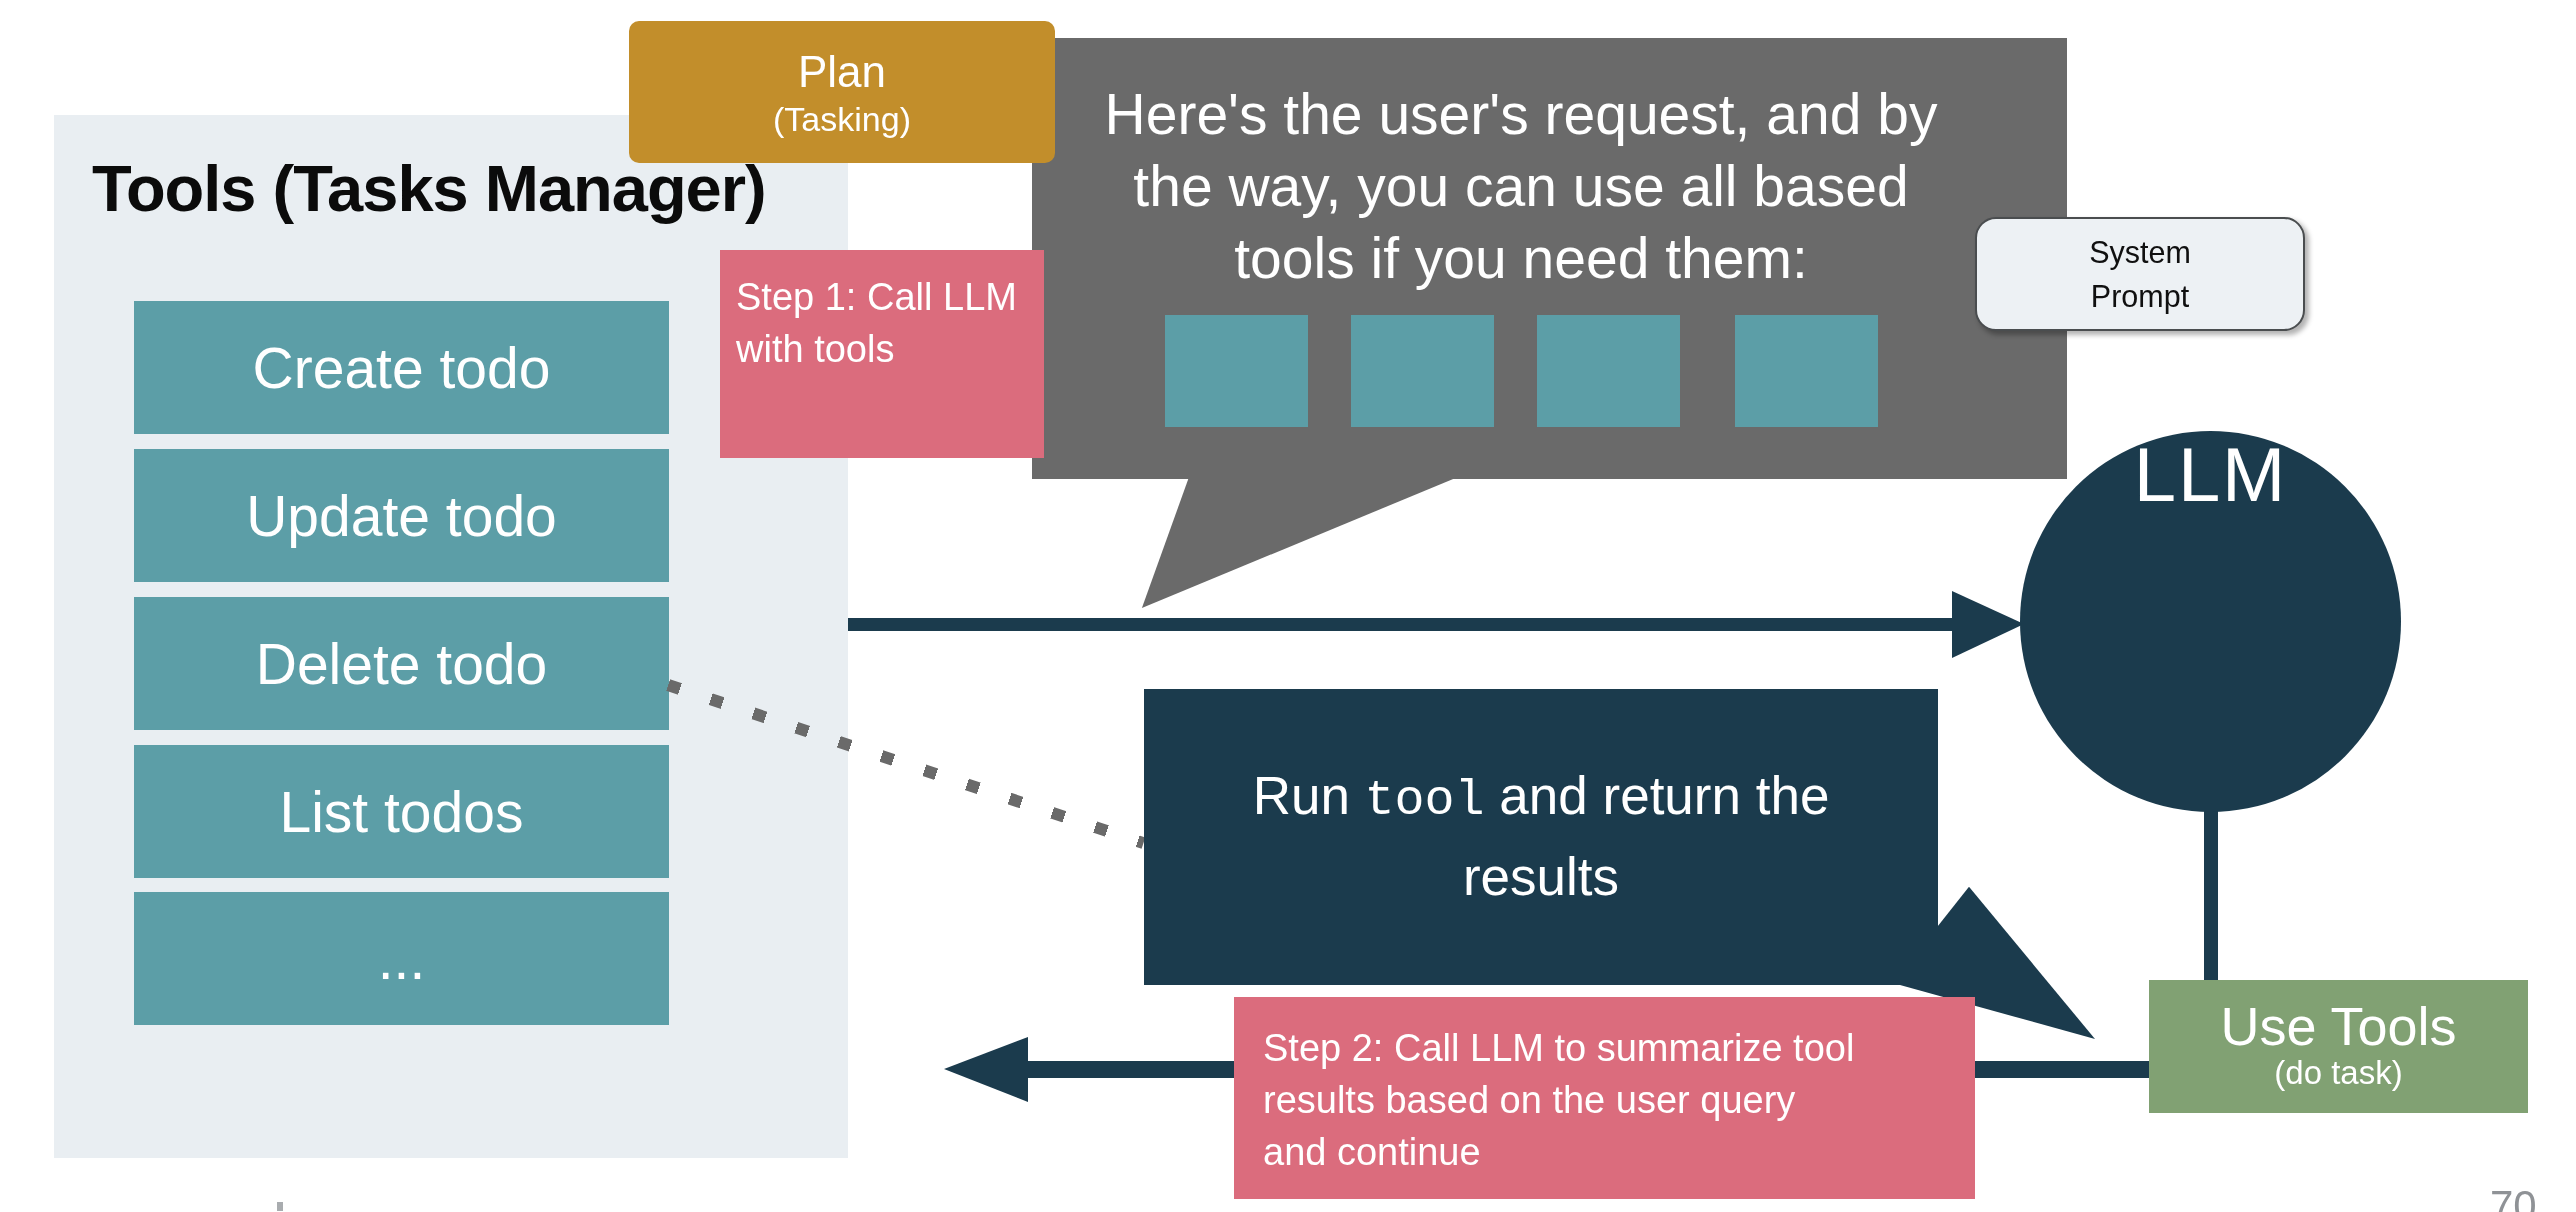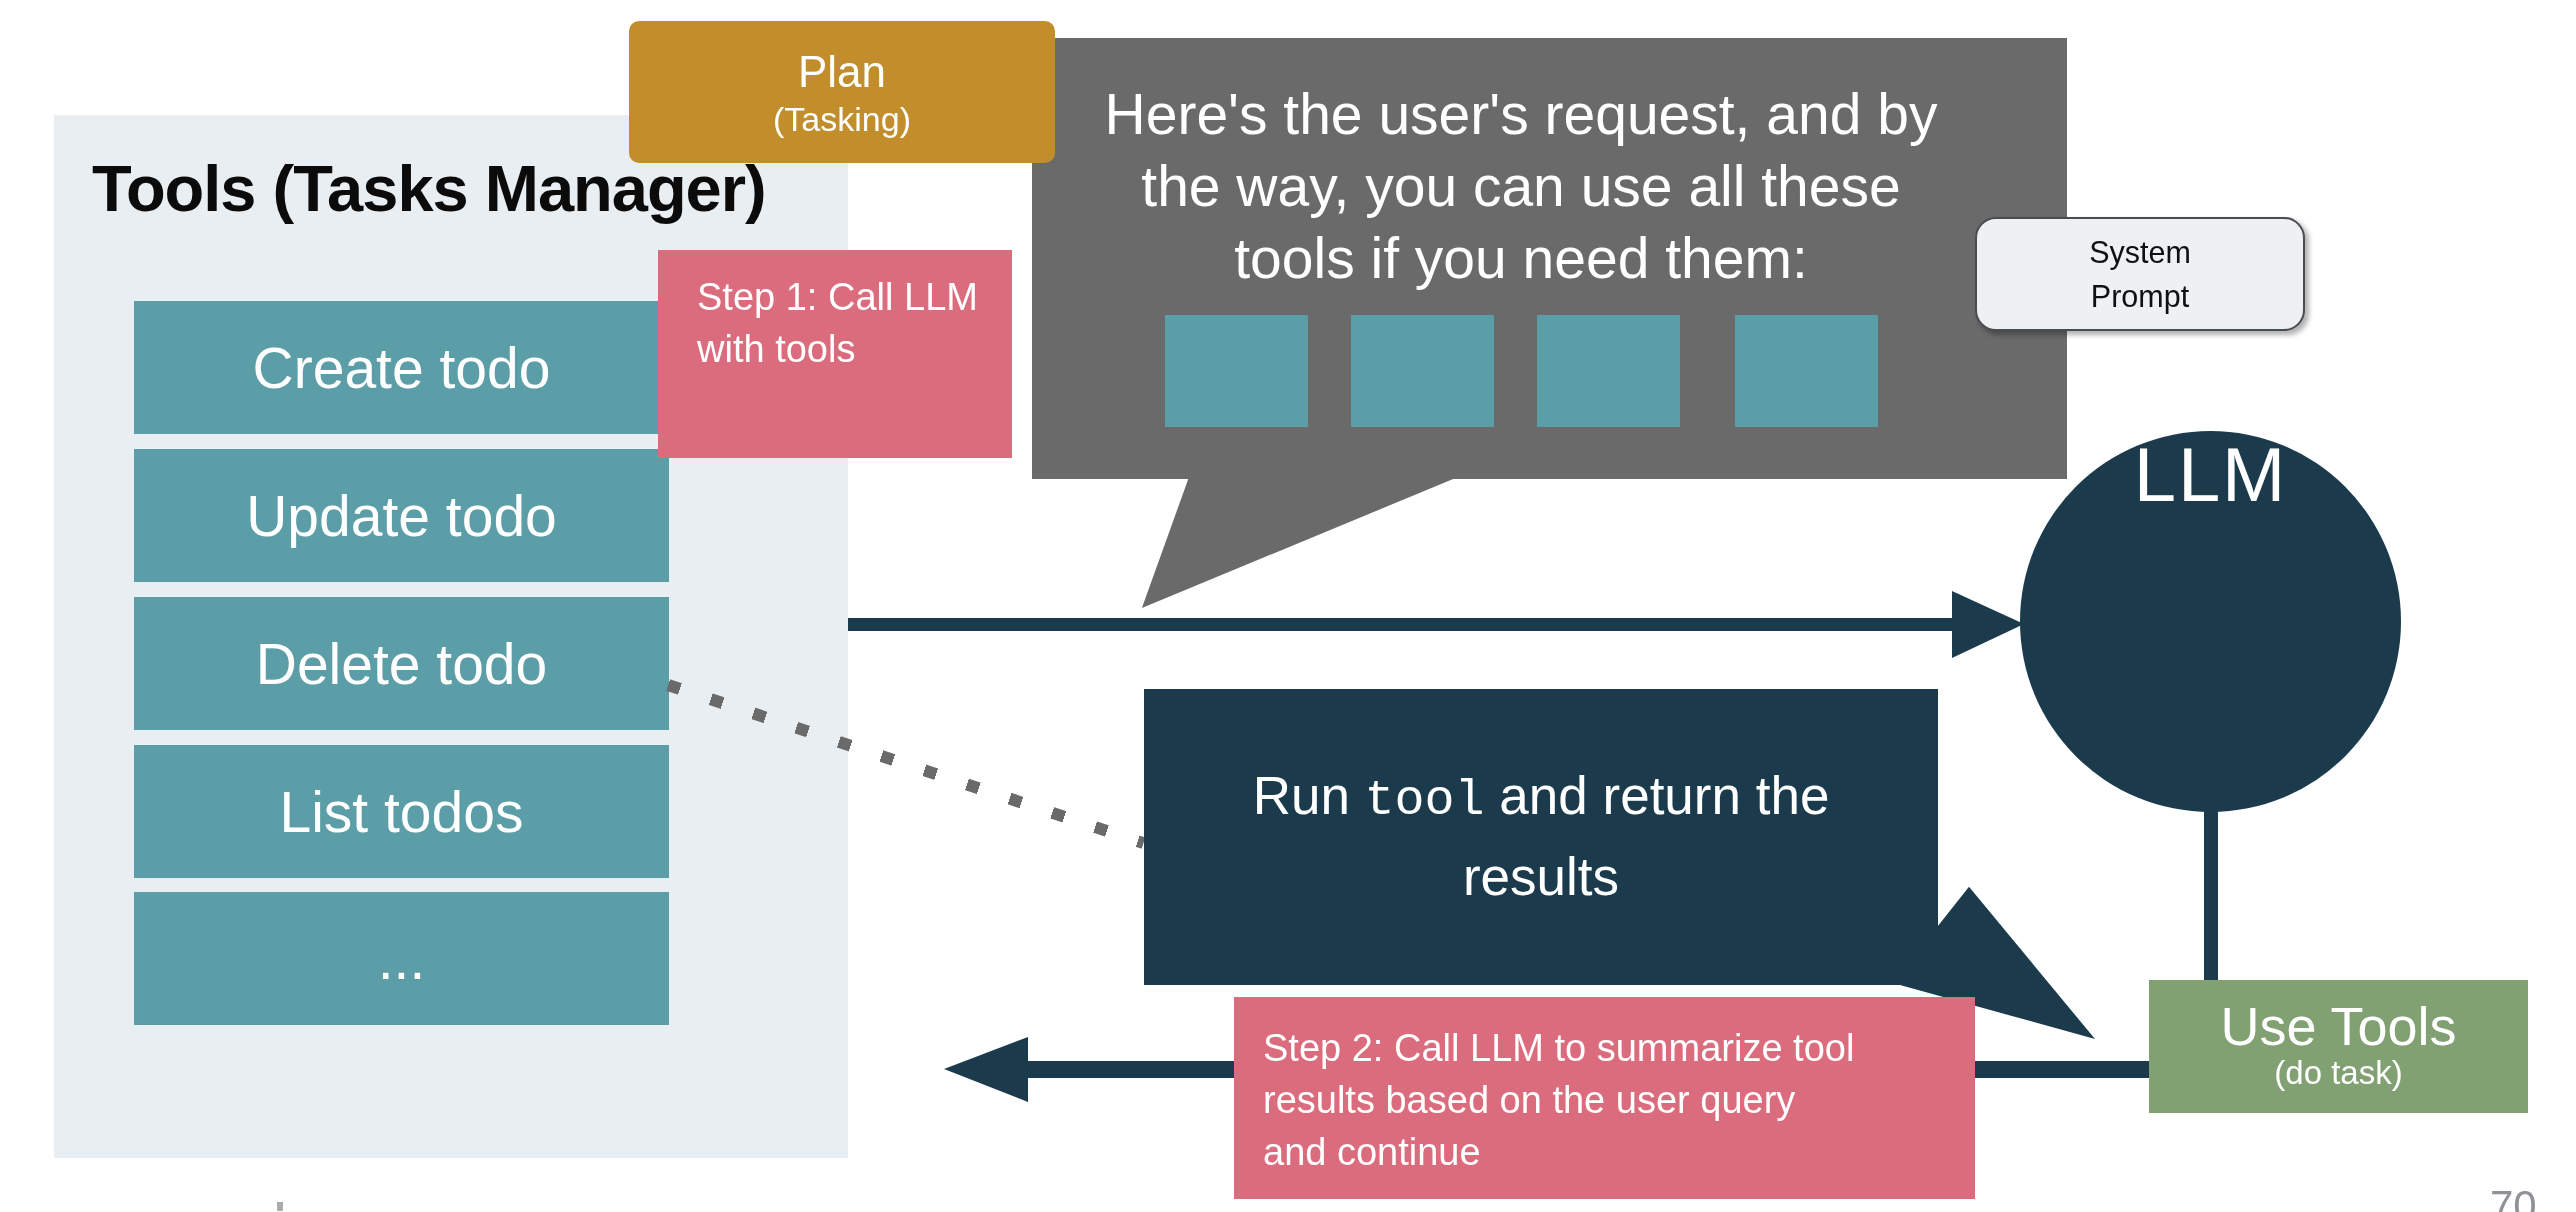--- a/index.html
+++ b/index.html
@@ -33,21 +33,21 @@
   .tool-chip{position:absolute;top:315px;width:143px;height:112px;background:var(--teal);z-index:4;}
 
   
   .sys-prompt{position:absolute;left:1975px;top:217px;width:330px;height:114px;background:#EDF1F4;
     border:2.9px solid #4A4D4F;border-radius:21px;box-shadow:3.8px 3.8px 4.8px rgba(0,0,0,0.30);
     display:flex;flex-direction:column;align-items:center;justify-content:center;
     color:#101010;font-size:30.5px;line-height:44px;z-index:7;}
 
   
   .step-note{position:absolute;background:var(--pink);color:#fff;font-size:38px;line-height:52px;z-index:8;}
-  .step1{left:658px;top:250px;width:354px;height:208px;padding:21px 0 0 39px;}
+  .step1{left:720px;top:250px;width:324px;height:208px;padding:21px 0 0 16px;}
   .step2{left:1234px;top:997px;width:741px;height:202px;padding:25px 0 0 29px;}
   .step-note .bl{display:block;white-space:nowrap;}
 
   
   .shaft{position:absolute;background:var(--navy);}
   .shaft-top{left:848px;top:618px;width:1108px;height:13.3px;}
   .head-right{position:absolute;left:1952px;top:591px;width:72px;height:67px;background:var(--navy);
     clip-path:polygon(0 0,72px 33px,0 67px);}
   .shaft-bottom{left:1009px;top:1061px;width:1140px;height:17px;z-index:1;}
   .head-left{position:absolute;left:944px;top:1037px;width:84px;height:65px;background:var(--navy);
@@ -94,21 +94,21 @@
   <div class="tool-btn" style="top:892px;left:134px">...</div>
 
   <div class="dotted"></div>
 
   <div class="shaft shaft-top"></div>
   <div class="head-right"></div>
 
   <div class="gray-tail"></div>
   <div class="gray-bubble">
     <span class="bl">Here's the user's request, and by</span>
-    <span class="bl">the way, you can use all these</span>
+    <span class="bl">the way, you can use all based</span>
     <span class="bl">tools if you need them:</span>
   </div>
   <div class="tool-chip" style="left:1165px"></div>
   <div class="tool-chip" style="left:1351px"></div>
   <div class="tool-chip" style="left:1537px"></div>
   <div class="tool-chip" style="left:1735px"></div>
 
   <div class="plan-badge">
     <span class="plan-l1">Plan</span>
     <span class="plan-l2">(Tasking)</span>

